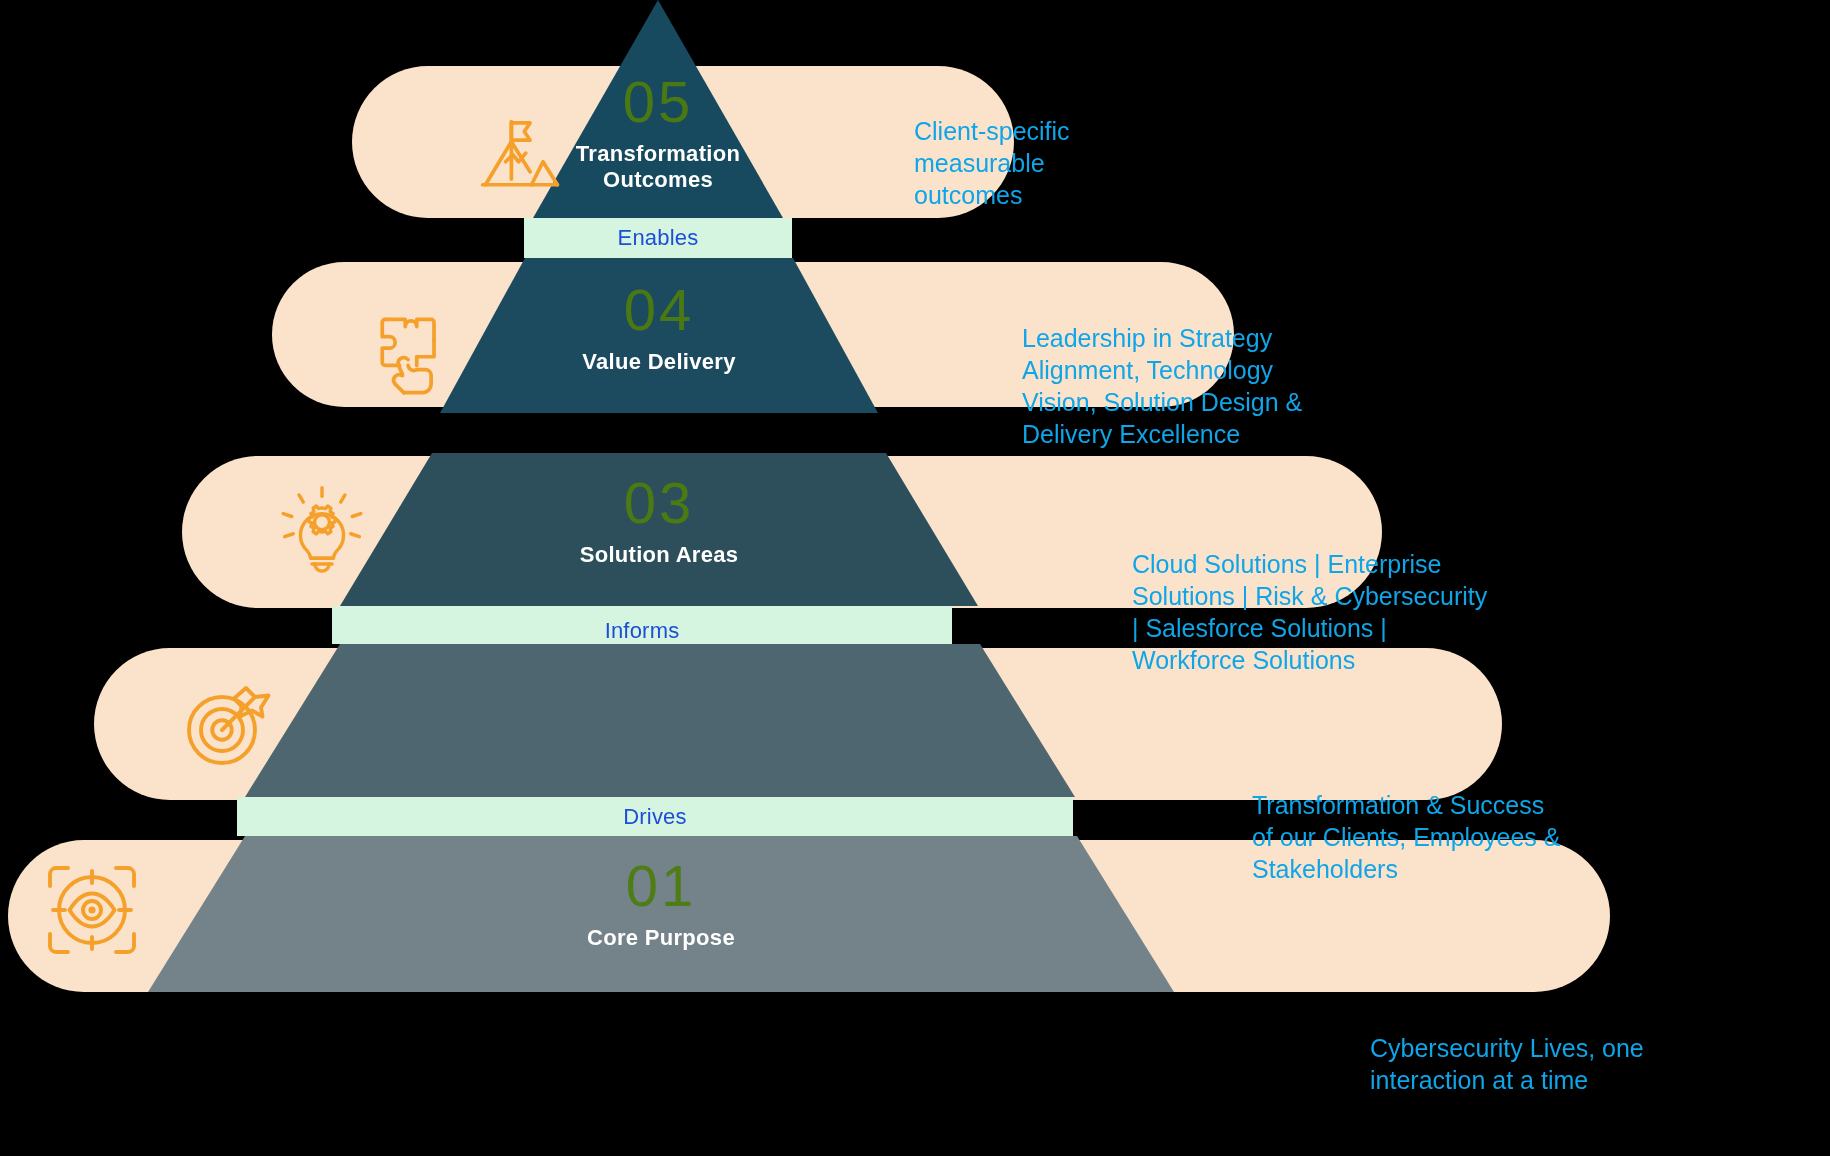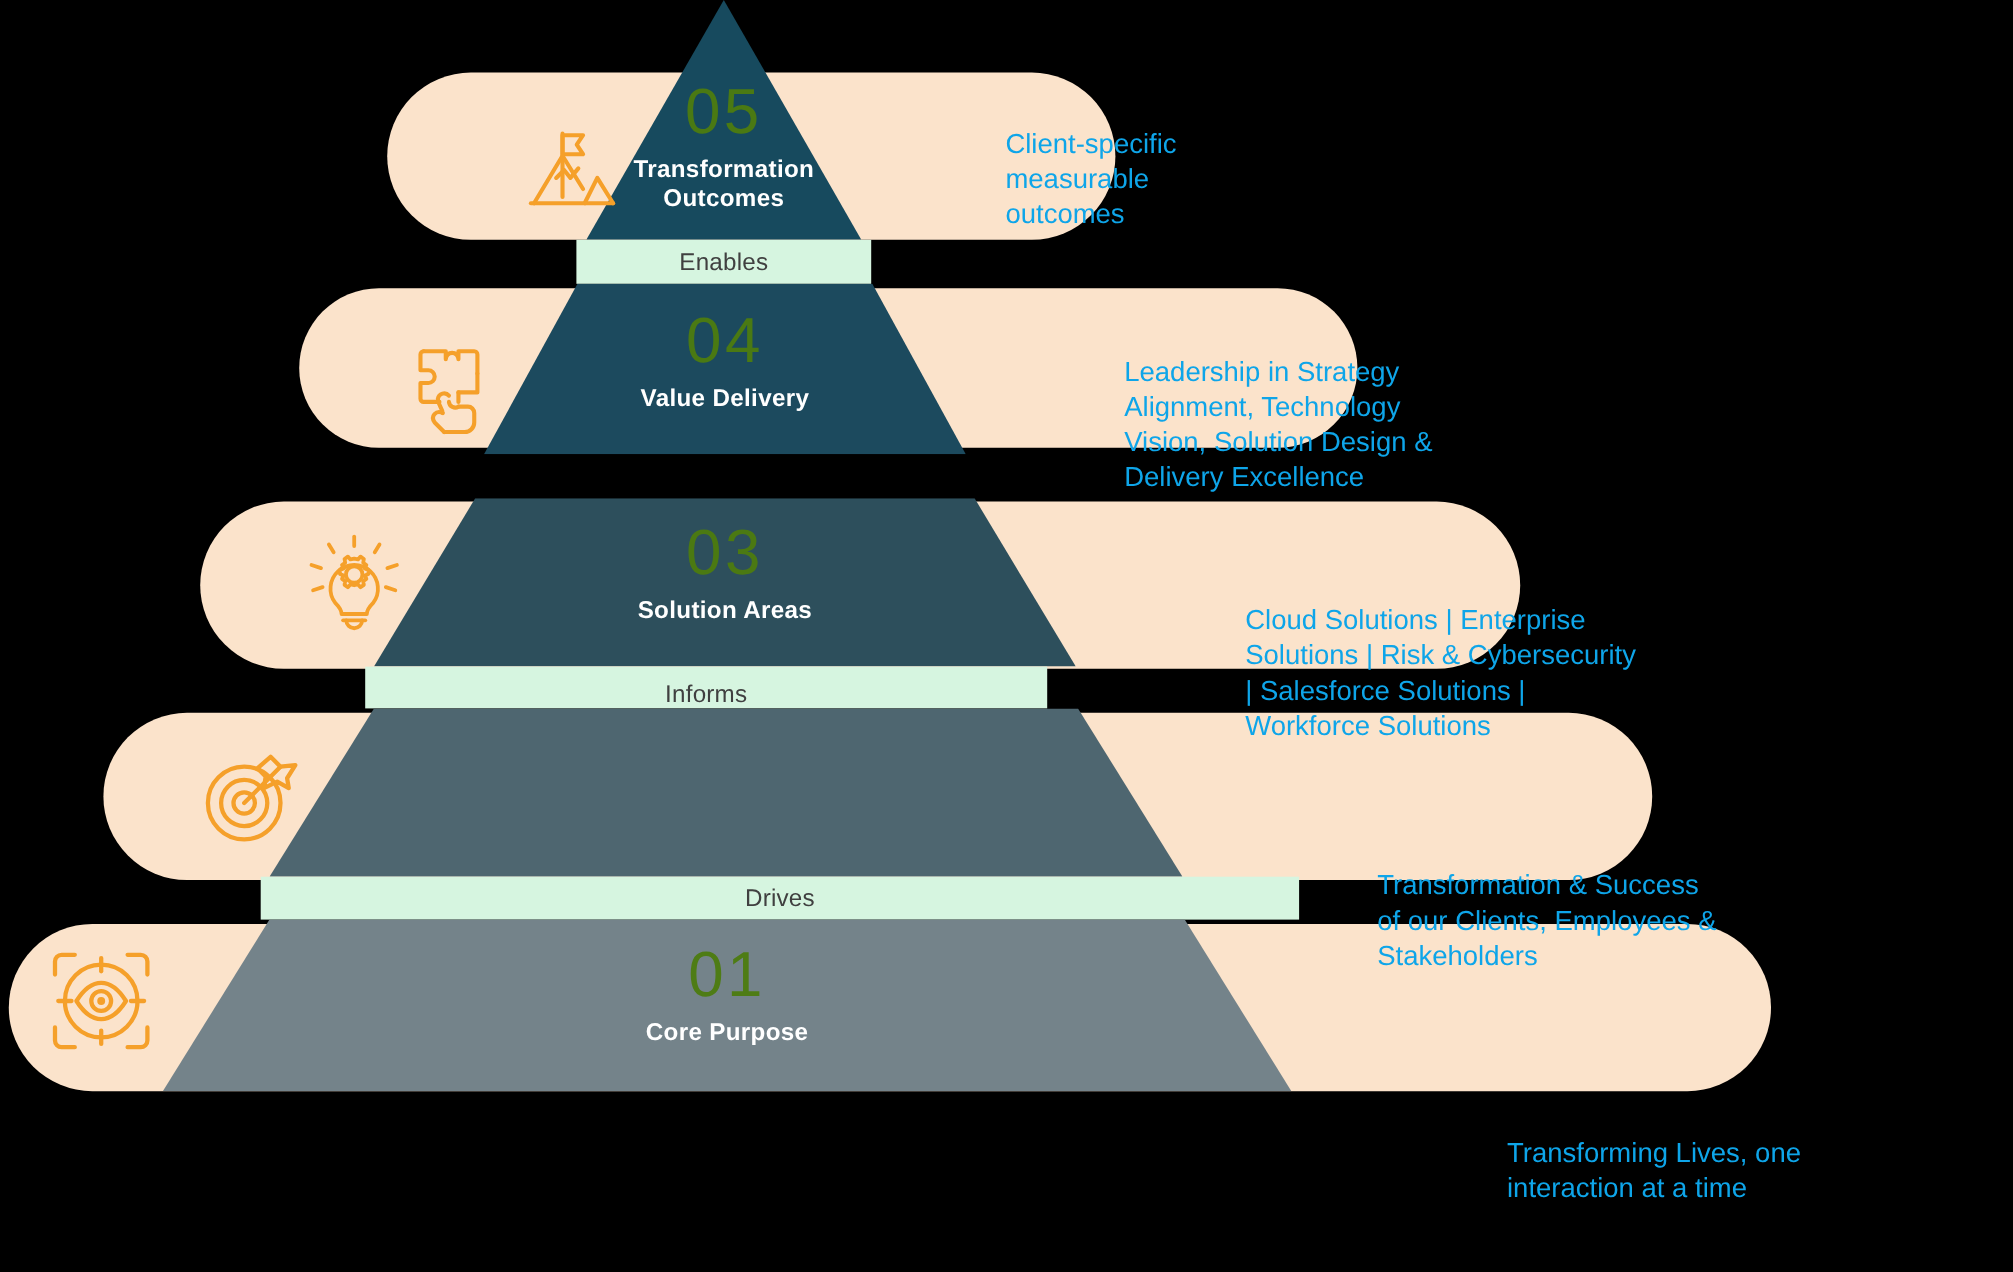--- a/index.html
+++ b/index.html
@@ -64,21 +64,21 @@
   .connector {
     position: absolute;
     background: #d6f5e0;
     z-index: 2;
     display: flex;
     align-items: center;
     justify-content: center;
   }
   .connector span {
     font-size: 22px;
-    color: #404040;
+    color: #1d4ed8;
     letter-spacing: .2px;
   }
 
   
   .desc {
     position: absolute;
     z-index: 4;
     color: #0ea5e9;
     font-size: 25px;
     line-height: 1.28;
@@ -142,21 +142,21 @@
   <div class="connector" style="left:332px; top:606px; width:620px; height:38px;align-items:flex-end;">
     <span>Informs</span>
   </div>
 
   <div class="band" style="left:245px; top:644px; width:830px; height:153px;">
     <svg class="shape" viewBox="0 0 830 153" preserveAspectRatio="none">
       <polygon points="95,0 735,0 830,153 0,153" fill="#4e6670"></polygon>
     </svg>
   </div>
 
-  <div class="connector" style="left:237px; top:797px; width:944px; height:39px;">
+  <div class="connector" style="left:237px; top:797px; width:836px; height:39px;">
     <span>Drives</span>
   </div>
 
   <div class="band" style="left:148px; top:836px; width:1026px; height:163px;">
     <svg class="shape" viewBox="0 0 1026 156" preserveAspectRatio="none">
       <polygon points="97,0 929,0 1026,156 0,156" fill="#74838a"></polygon>
     </svg>
     <div class="content" style="top:20px;">
       <div class="num">01</div>
       <div class="band-title">Core Purpose</div>
@@ -170,21 +170,21 @@
 Alignment, Technology
 Vision, Solution Design &amp;
 Delivery Excellence</div>
   <div class="desc" style="left:1132px; top:548px; width:450px;">Cloud Solutions | Enterprise
 Solutions | Risk &amp; Cybersecurity
 | Salesforce Solutions |
 Workforce Solutions</div>
   <div class="desc" style="left:1252px; top:789px; width:400px;">Transformation &amp; Success
 of our Clients, Employees &amp;
 Stakeholders</div>
-  <div class="desc" style="left:1370px; top:1032px; width:400px;">Transforming Lives, one
+  <div class="desc" style="left:1370px; top:1032px; width:400px;">Cybersecurity Lives, one
 interaction at a time</div>
 
   <div class="icon" style="left:474px; top:110px; width:92px; height:92px;">
     <svg width="92" height="92" viewBox="0 0 64 64" fill="none" stroke="#f5a02a" stroke-width="2.6" stroke-linecap="round" stroke-linejoin="round">
       <path d="M26 8 v40"></path>
       <path d="M26 9 h13 l-4 6 4 6 h-13 z"></path>
       <path d="M8 52 L26 22 L39 43"></path>
       <path d="M22 36 l5 -5 4 5 5 -6"></path>
       <path d="M40 52 L48 36 L58 52"></path>
       <path d="M6 52 H58"></path>

